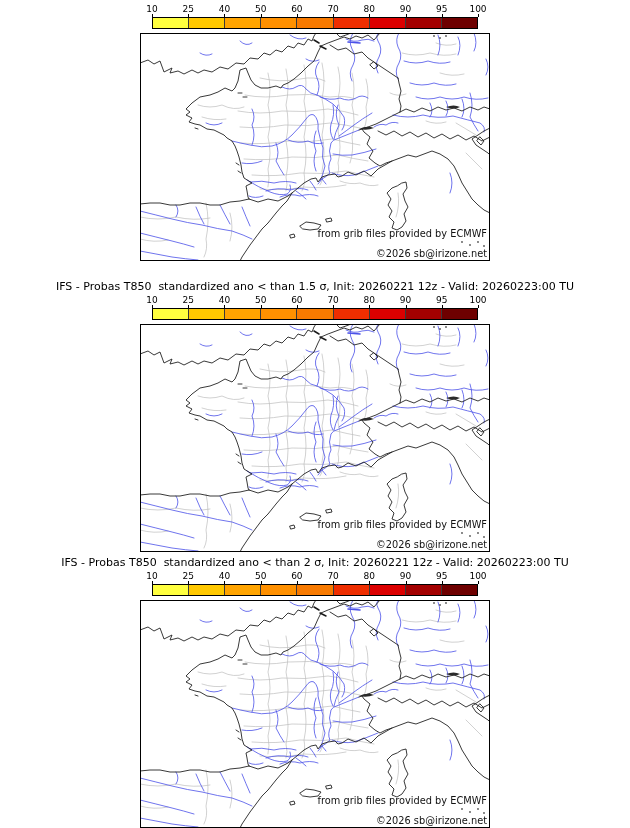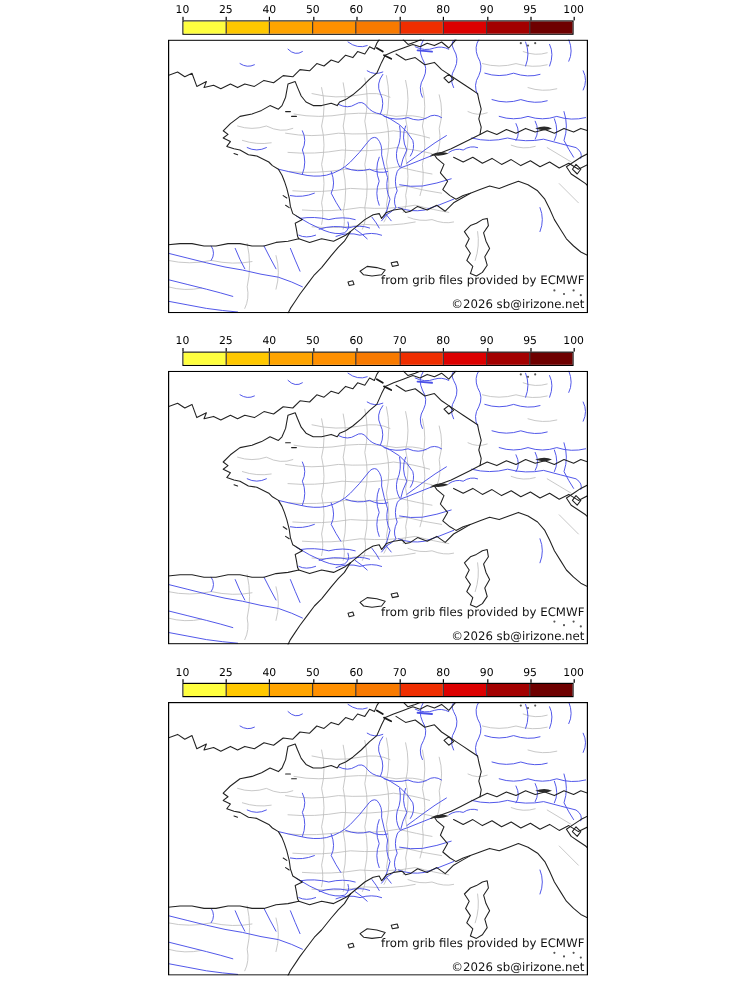--- a/index.html
+++ b/index.html
@@ -208,20 +208,21 @@
         </div>
     </div>
     <div class="map-wrap">
       <svg class="map" width="350" height="228" viewBox="0 0 350 228" xmlns="http://www.w3.org/2000/svg" xmlns:xlink="http://www.w3.org/1999/xlink">
         <use href="#mapgeo" xlink:href="#mapgeo"></use>
       </svg>
     </div>
   </section>
 
   <section class="panel">
+    <div class="panel-title">IFS - Probas T850  standardized ano &lt; than 1.5 σ, Init: 20260221 12z - Valid: 20260223:00 TU</div>
     <div class="cb-wrap">
       <div class="cb-ticks">
           <span class="cb-tick" style="left: 0%;">10</span>
           <i class="cb-mark" style="left: 0%;"></i>
           <span class="cb-tick" style="left: 11.1111%;">25</span>
           <i class="cb-mark" style="left: 11.1111%;"></i>
           <span class="cb-tick" style="left: 22.2222%;">40</span>
           <i class="cb-mark" style="left: 22.2222%;"></i>
           <span class="cb-tick" style="left: 33.3333%;">50</span>
           <i class="cb-mark" style="left: 33.3333%;"></i>
@@ -251,20 +252,21 @@
         </div>
     </div>
     <div class="map-wrap">
       <svg class="map" width="350" height="228" viewBox="0 0 350 228" xmlns="http://www.w3.org/2000/svg" xmlns:xlink="http://www.w3.org/1999/xlink">
         <use href="#mapgeo" xlink:href="#mapgeo"></use>
       </svg>
     </div>
   </section>
 
   <section class="panel">
+    <div class="panel-title">IFS - Probas T850  standardized ano &lt; than 2 σ, Init: 20260221 12z - Valid: 20260223:00 TU</div>
     <div class="cb-wrap">
       <div class="cb-ticks">
           <span class="cb-tick" style="left: 0%;">10</span>
           <i class="cb-mark" style="left: 0%;"></i>
           <span class="cb-tick" style="left: 11.1111%;">25</span>
           <i class="cb-mark" style="left: 11.1111%;"></i>
           <span class="cb-tick" style="left: 22.2222%;">40</span>
           <i class="cb-mark" style="left: 22.2222%;"></i>
           <span class="cb-tick" style="left: 33.3333%;">50</span>
           <i class="cb-mark" style="left: 33.3333%;"></i>

